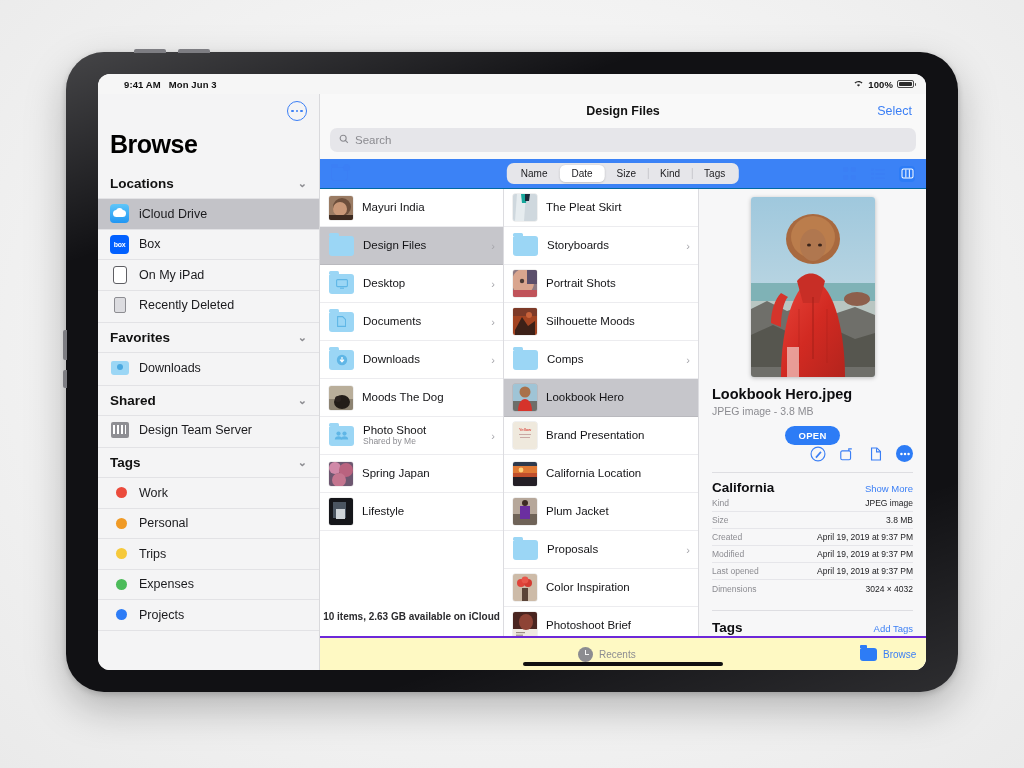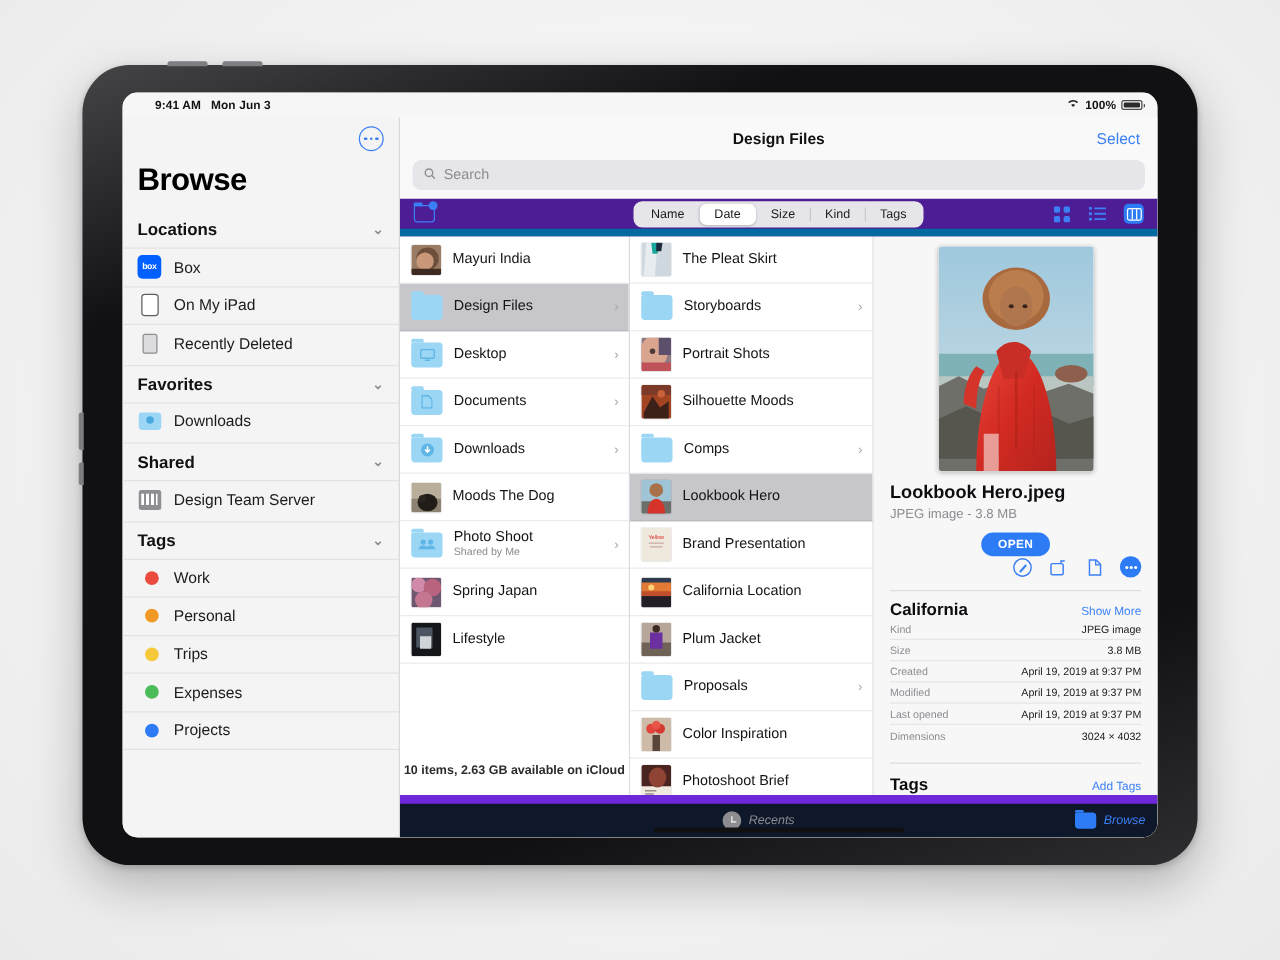--- a/index.html
+++ b/index.html
@@ -147,21 +147,21 @@
   #nav .nav-right { margin-left:auto; font-size: 12.5px; color:#3b7ff5; position:relative; z-index:2; }
   #searchwrap { padding: 0 10px 7px; background:#f9f9f9; }
   #search {
     height: 24px; background:#e6e6ea; border-radius:7px;
     display:flex; align-items:center; gap:6px; padding: 0 9px;
     font-size: 11.5px; color:#8b8b90;
   }
   #toolbar {
     height: 30px; flex:0 0 30px;
     display:flex; align-items:center; padding: 0 11px;
-    background:#4c1d95; border-bottom:6px solid #0369a1; position:relative;justify-content:space-between;
+    background:#3b82f6; border-bottom:1px solid #0369a1; position:relative;justify-content:space-between;
   }
   .seg {
     position:absolute; left:50%; transform:translateX(-50%);
     background:#e6e6ea; border-radius:7px; height:21px;
     display:flex; align-items:center; padding: 2px;
   }
   .seg .s {
     font-size: 10px; color:#1b1b1e; padding: 0 12px; height:17px;
     display:flex; align-items:center; border-radius:5.5px; position:relative;
   }
@@ -232,22 +232,22 @@
     display:flex; align-items:center;
     height: 17px; font-size: 8.5px;
     border-bottom: 1px solid #e6e6ea;
   }
   .info-row .k { color:#8c8c91; }
   .info-row .v { margin-left:auto; color:#1b1b1e; }
   .tags-head { margin-top: 13px; border-top:1px solid #dedee2; padding-top: 9px; }
 
   
   #tabbar {
-    flex: 0 0 34px; background:#0f172a; border-top:7px solid #6d28d9;
-    display:flex; align-items:center; position:relative;font-style:italic;
+    flex: 0 0 34px; background:#fef9c3; border-top:2px solid #6d28d9;
+    display:flex; align-items:center; position:relative;
   }
   .tab { display:flex; align-items:center; gap:6px; font-size:10px; position:absolute; }
   .tab.recents { left: 258px; color:#8c8c91; }
   .tab.browse  { left: 540px; color:#3b7ff5; }
   .clock { width:15px;height:15px;border-radius:50%;background:#8c8c91;position:relative; }
   .clock::after{content:"";position:absolute;left:7px;top:3.5px;width:1.2px;height:5px;background:#f4f4f5;}
   .clock::before{content:"";position:absolute;left:7px;top:7.5px;width:4px;height:1.2px;background:#f4f4f5;}
   .tabfolder{width:17px;height:13px;background:#2d7cf6;border-radius:1.5px 3px 3px 3px;position:relative;}
   .tabfolder::before{content:"";position:absolute;left:0;top:-2.5px;width:7px;height:2.5px;background:#2d7cf6;border-radius:1px 1px 0 0;}
   #homebar { position:absolute; left:50%; transform:translateX(-50%); bottom:4px; width:200px; height:4px; background:#111; border-radius:3px; }
@@ -289,20 +289,26 @@
               <span></span>
               <span></span>
               <span></span>
             </div>
         </div>
         <div class="sb-title">Browse</div>
 
         <div class="sb-section">
           <span>Locations</span>
           <span class="chev">⌄</span>
+        </div>
+        <div class="sb-row selected first">
+          <span class="sb-ico">
+              <span class="ic-cloud"></span>
+            </span>
+          <span>iCloud Drive</span>
         </div>
         <div class="sb-row">
           <span class="sb-ico">
               <span class="ic-box">box</span>
             </span>
           <span>Box</span>
         </div>
         <div class="sb-row">
           <span class="sb-ico">
               <span class="ic-ipad"></span>

